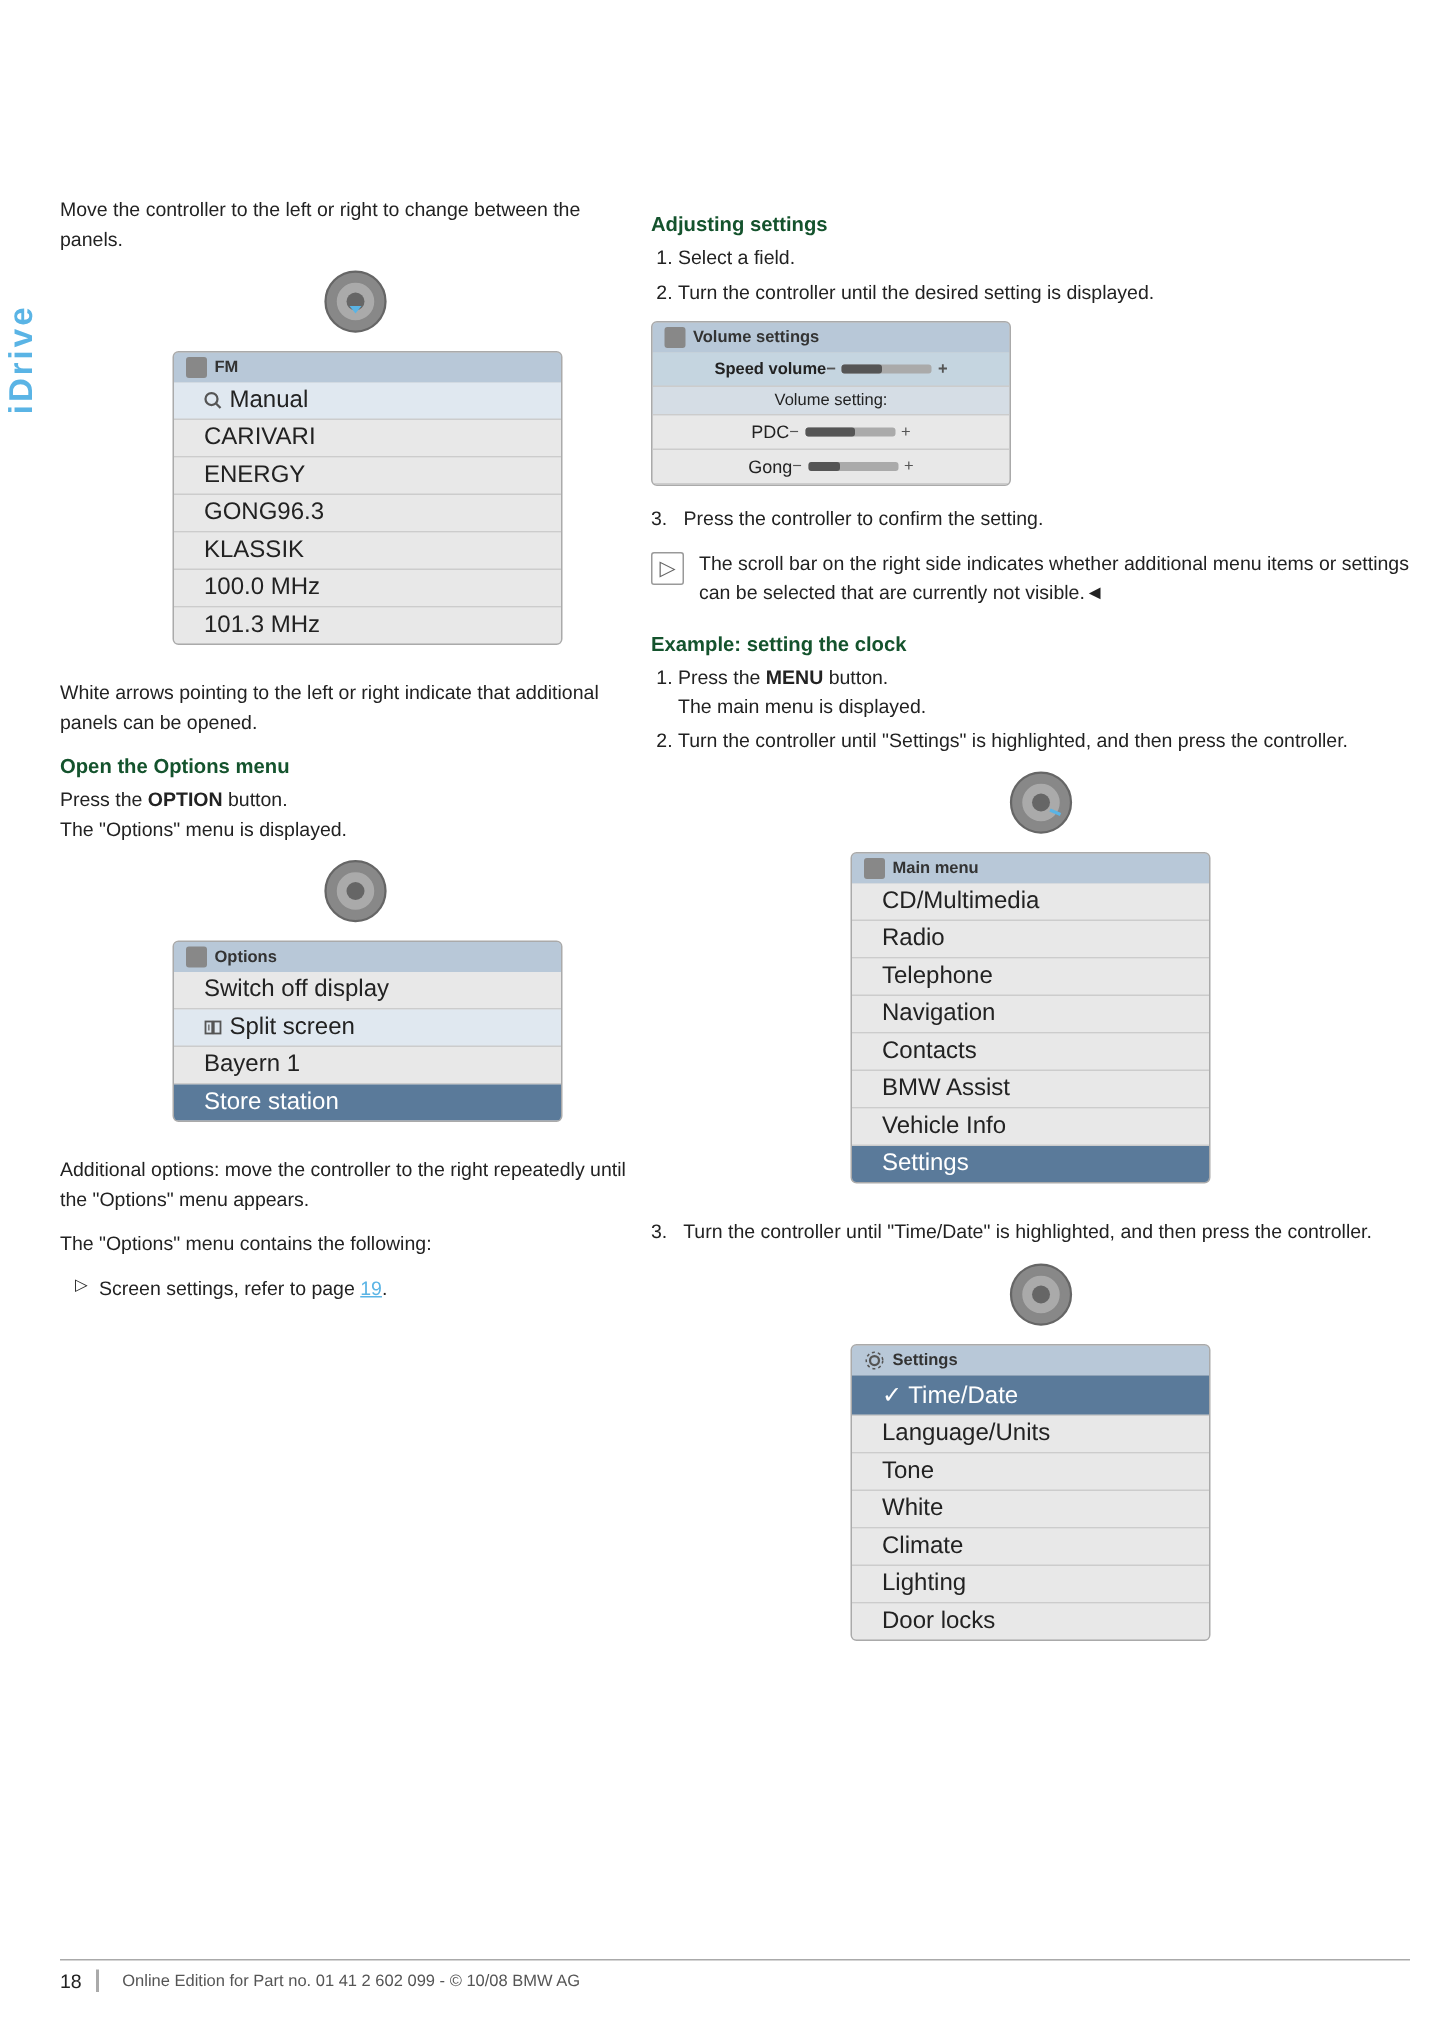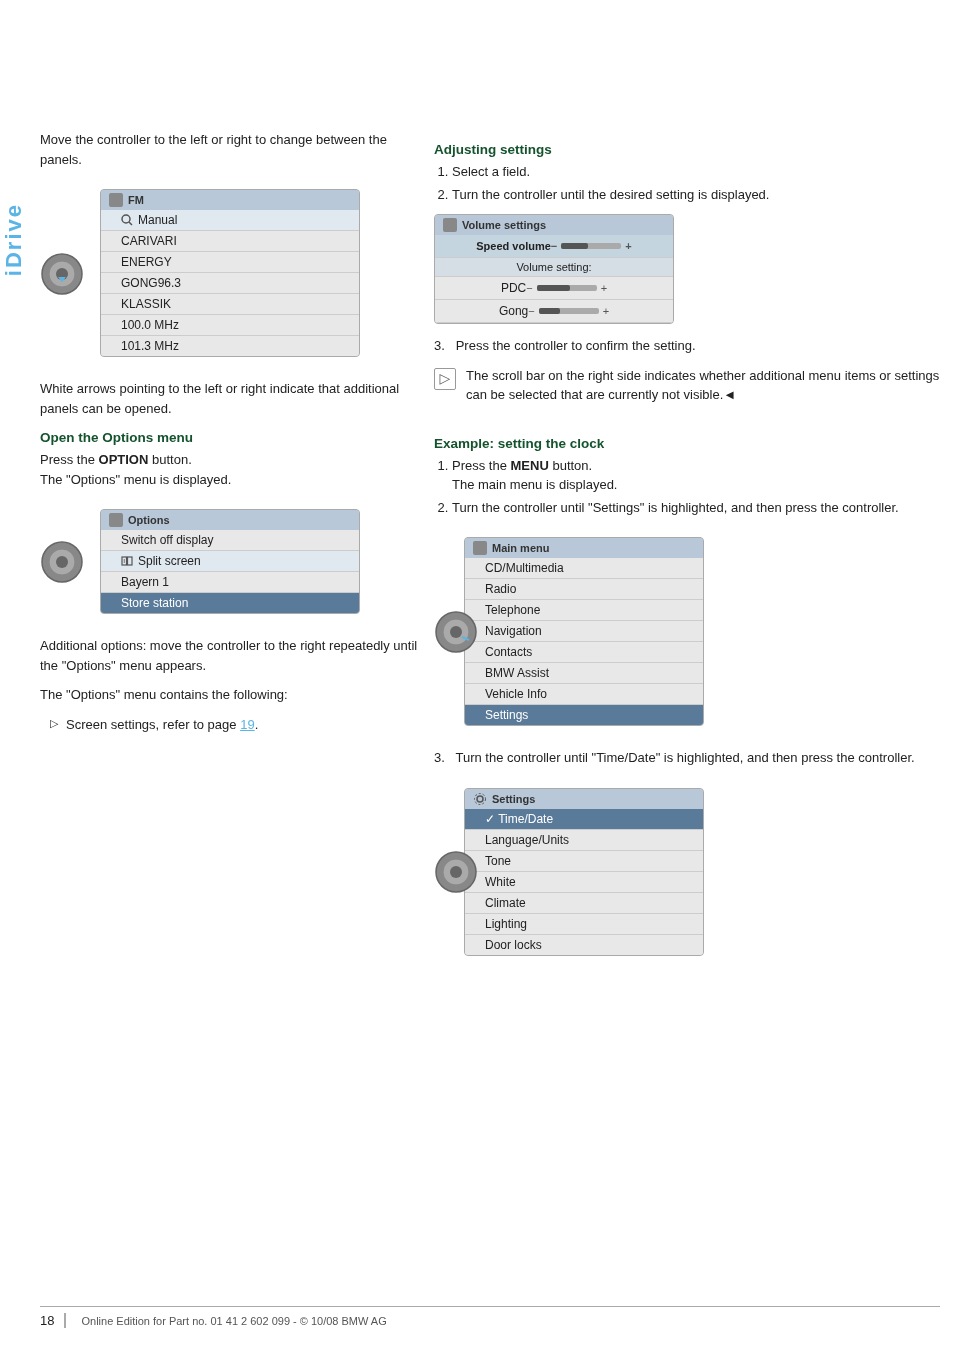--- a/index.html
+++ b/index.html
@@ -137,21 +137,21 @@
       border-radius: 2px;
       display: inline-block;
     }
 
     .screen-mockup .screen-body {
       padding: 0;
     }
 
     .screen-row {
       padding: 3px 10px 3px 20px;
-      font-size: 12px;
+      font-size: 16px;
       color: #222;
       background: #e8e8e8;
       border-bottom: 1px solid #ccc;
     }
     .screen-row:last-child { border-bottom: none; }
     .screen-row.highlighted {
       background: #5a7a9a;
       color: #fff;
     }
     .screen-row.manual {
@@ -166,20 +166,21 @@
       width: 260px;
       margin-left: 30px;
     }
 
     
     .mockup-wrapper {
       position: relative;
       display: flex;
       align-items: center;
       margin-bottom: 10px;
+      flex-direction: column;
     }
 
     .controller-icon {
       width: 45px;
       height: 45px;
       flex-shrink: 0;
       margin-right: -15px;
       z-index: 2;
       position: relative;
     }
@@ -434,21 +435,21 @@
         </div>
       </div>
 
       <p>3.&nbsp;&nbsp; <span>Press the controller to confirm the setting.</span></p>
 
       <p style="margin-top:8px; overflow:hidden;">
         <span class="scroll-indicator">▷</span>
         <span>The scroll bar on the right side indicates whether additional menu items or settings can be selected that are currently not visible.◄</span>
       </p>
 
-      <div class="section-heading" style="margin-top:31px;">Example: setting the clock</div>
+      <div class="section-heading" style="margin-top:17px;">Example: setting the clock</div>
 
       <ol>
         <li>
           Press the <strong>MENU</strong> button.<br>
           <span>The main menu is displayed.</span>
         </li>
         <li>Turn the controller until "Settings" is highlighted, and then press the controller.</li>
       </ol>
 
       <div class="mockup-wrapper">

